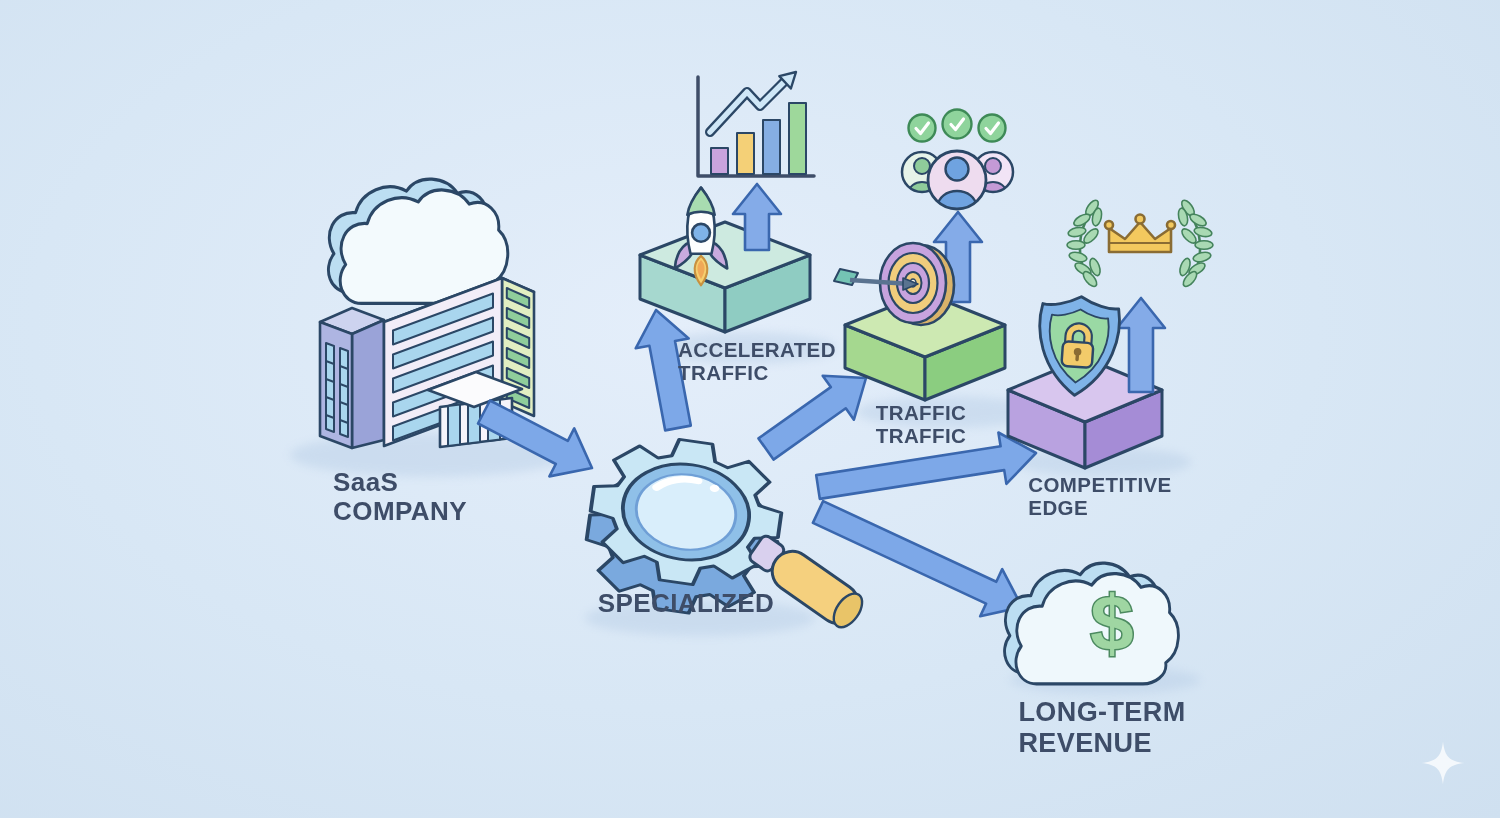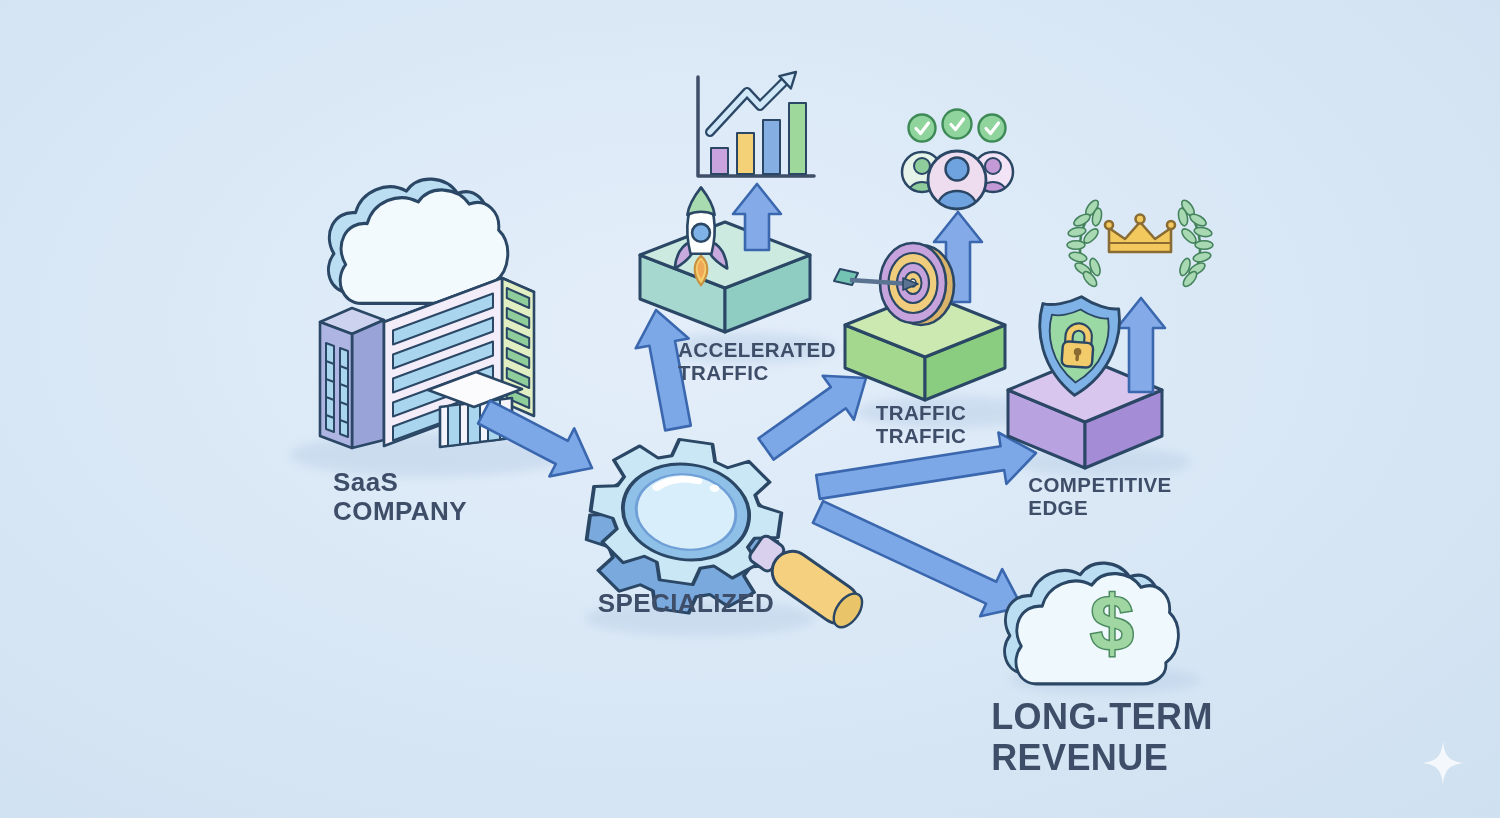--- a/index.html
+++ b/index.html
@@ -8,21 +8,21 @@
     position:relative;width:1500px;height:818px;overflow:hidden;
     background:radial-gradient(ellipse at 45% 40%, #e4eefa 0%, #d8e7f5 55%, #cfe0f0 100%);
   }
   svg{position:absolute;left:0;top:0;}
   .label{
     position:absolute;transform:translateX(-50%);
     text-align:left;color:#3e4d68;font-weight:700;
     line-height:1.13;letter-spacing:0.4px;white-space:nowrap;
   }
   .label span{display:block;}
-  .lbl-lg{font-size:36px;}
+  .lbl-lg{font-size:27px;}
   .lbl-md{font-size:26px;}
   .lbl-sm{font-size:20.5px;}
 </style>
 </head>
 <body>
 
 <div class="canvas">
 
 <svg width="1500" height="818" viewBox="0 0 1500 818">
   <defs>

